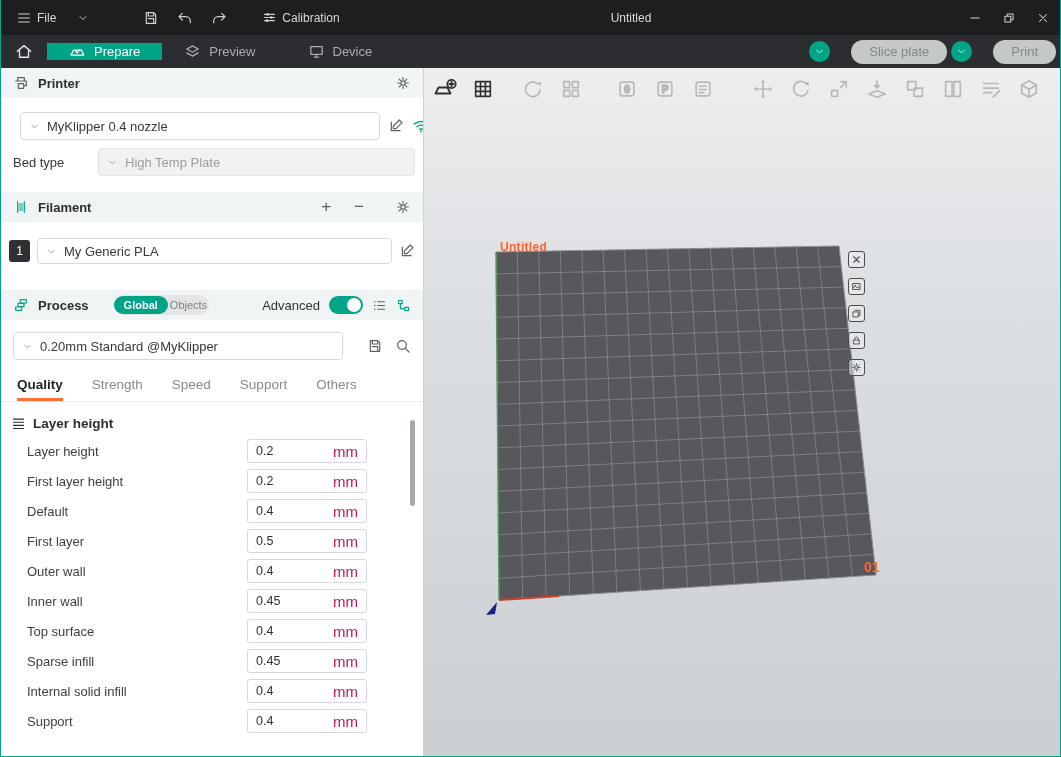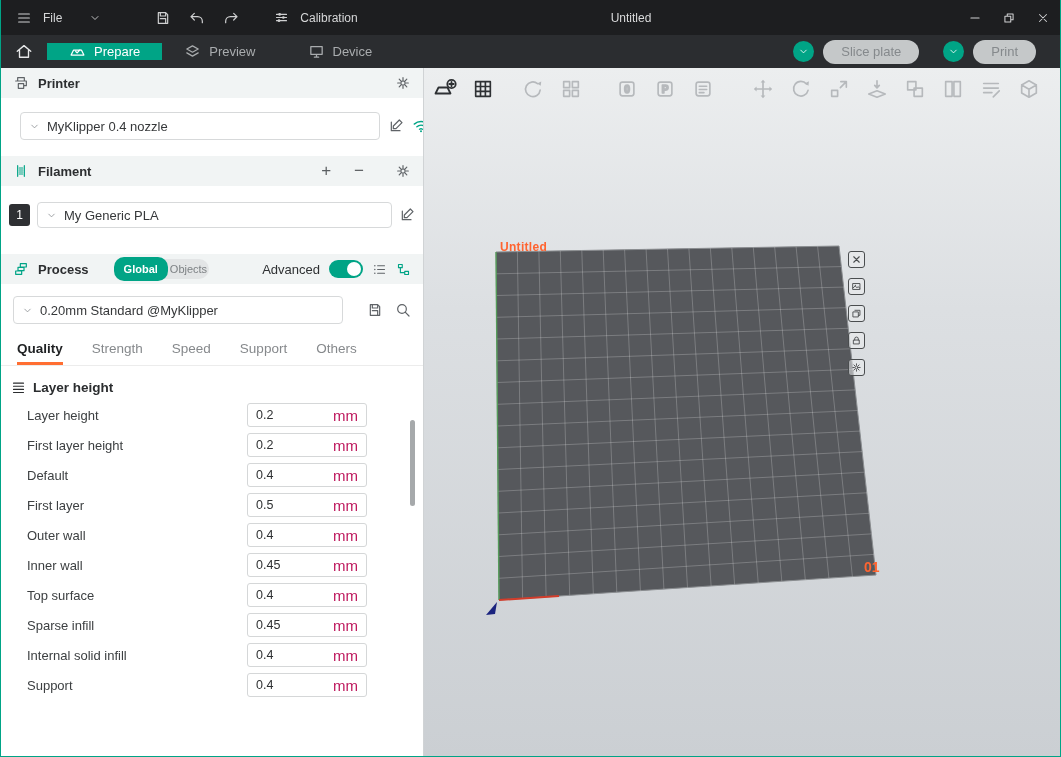--- a/index.html
+++ b/index.html
@@ -4,52 +4,52 @@
 <style>
   *{margin:0;padding:0;box-sizing:border-box}
   html,body{background:#3c3d3f}
   body{font-family:"Liberation Sans",sans-serif;-webkit-font-smoothing:antialiased}
   #app{position:relative;width:1061px;height:757px;background:#fff;overflow:hidden;border:1px solid #00a486;border-top:none}
 
   svg.ic{fill:none;stroke:currentColor;stroke-width:1.8;stroke-linecap:round;stroke-linejoin:round;display:block}
 
   
   .titlebar{height:35px;background:#1d1e20;display:flex;align-items:center;color:#d6d7d8;font-size:12px;position:relative;padding-left:10px}
-  .titlebar .grp{display:flex;align-items:center;gap:6px}
+  .titlebar .grp{display:flex;align-items:center;}
   .tbico{width:26px;height:24px;display:flex;align-items:center;justify-content:center;color:#cfd0d1}
   .win-title{position:absolute;left:630px;transform:translateX(-50%);color:#d9dadb;font-size:12px}
   .winbtns{position:absolute;right:0;top:0;height:35px;display:flex}
   .winbtn{width:34px;height:35px;display:flex;align-items:center;justify-content:center;color:#cfd0d1}
 
   
   .tabbar{height:33px;background:#2b2d30;display:flex;align-items:center;color:#a9acae;font-size:13px}
   .tab{display:flex;align-items:center;gap:8px;padding:0 22px;margin-right:8px;cursor:pointer}
   .tab.active{background:#00a486;color:#fff;margin-right:0}
   .tab-home{width:46px;display:flex;align-items:center;justify-content:center;color:#e7e8e9}
   .tabbar .spacer{flex:1}
-  .rungrp{display:flex;align-items:center;gap:9px;margin-right:24px;align-self:center}
+  .rungrp{display:flex;align-items:center;gap:21px;margin-right:4px;align-self:center}
   .dropcirc{width:21px;height:21px;border-radius:50%;background:#00a486;color:#fff;display:flex;align-items:center;justify-content:center}
   .pillbtn{height:24px;padding:0 18px;border-radius:12px;background:#c5c8c9;color:#85898c;font-size:13px;display:flex;align-items:center}
 
   
   .main{display:flex;height:689px}
 
   
   .sidebar{width:423px;background:#fff;border-right:1px solid #d0d3d5;position:relative;overflow:hidden;flex:none}
   .shead{height:30px;background:#f1f4f4;display:flex;align-items:center;padding:0 12px;gap:9px;color:#54585b}
   .shead .t{font-size:13px;font-weight:bold;color:#2c2e30}
   .shead .sp{flex:1}
   .icobtn{display:flex;align-items:center;justify-content:center;color:#5f6367;cursor:pointer}
   .row{display:flex;align-items:center}
   .combo{height:28px;border:1px solid #d7d9da;border-radius:4px;background:#fff;display:flex;align-items:center;padding:0 8px;gap:7px;font-size:13px;color:#36383a;cursor:pointer}
   .combo .cv{color:#8d9194;display:flex}
   .combo.gray{background:#f0f1f2;border-color:#e2e4e5;color:#9b9ea1}
   .badge1{width:22px;height:22px;background:#2e3033;color:#fff;font-size:12px;display:flex;align-items:center;justify-content:center;border-radius:3px}
   .seg{display:flex;align-items:center;background:#e3e5e6;border-radius:10px;height:20px;font-size:11px}
-  .seg .on{background:#00a486;color:#fff;border-radius:10px;height:24px;display:flex;align-items:center;padding:0 10px;font-weight:bold}
+  .seg .on{background:#00a486;color:#fff;border-radius:10px;height:18px;display:flex;align-items:center;padding:0 10px;font-weight:bold}
   .seg .off{color:#7d8184;padding:0 2px}
   .toggle{width:34px;height:18px;border-radius:9px;background:#00a486;position:relative;cursor:pointer}
   .toggle .knob{position:absolute;right:2px;top:2px;width:14px;height:14px;border-radius:50%;background:#fff}
   .ptabs{display:flex;align-items:flex-end;gap:29px;padding:0 16px;height:30px;margin-top:12px;border-bottom:1px solid #ececec;font-size:13.5px;color:#86898c}
   .ptab{padding-bottom:6px;border-bottom:3px solid transparent;cursor:pointer}
   .ptab.active{color:#1f2123;font-weight:bold;border-bottom-color:#ff6e32}
   .ghead{display:flex;align-items:center;gap:7px;height:26px;margin:8px 0 0 10px;color:#2b2d2f}
   .ghead .t{font-size:13.5px;font-weight:bold}
   .prow{display:flex;align-items:center;height:30px;padding-left:26px}
   .plabel{font-size:13px;color:#3d4042}
@@ -375,20 +375,31 @@
             <svg class="ic" width="16" height="16">
               <use href="#i-edit"></use>
             </svg>
           </span>
         <span class="icobtn" style="color:#00a486">
             <svg class="ic" width="18" height="18">
               <use href="#i-wifi"></use>
             </svg>
           </span>
       </div>
+      <div class="row" style="margin:8px 8px 0 12px;gap:10px">
+        <span style="font-size:13px;color:#35383a;width:76px">Bed type</span>
+        <div class="combo gray" style="flex:0 0 317px">
+          <span class="cv">
+              <svg class="ic" width="11" height="11">
+                <use href="#i-chev"></use>
+              </svg>
+            </span>
+          <span>High Temp Plate</span>
+        </div>
+      </div>
 
       <div class="shead" style="margin-top:16px">
         <span class="icobtn" style="color:#00a486">
             <svg class="ic" width="16" height="16">
               <use href="#i-spool"></use>
             </svg>
           </span>
         <span class="t">Filament</span>
         <span class="sp"></span>
         <span class="icobtn" style="font-size:17px;color:#5a5e61;margin-right:14px">+</span>

